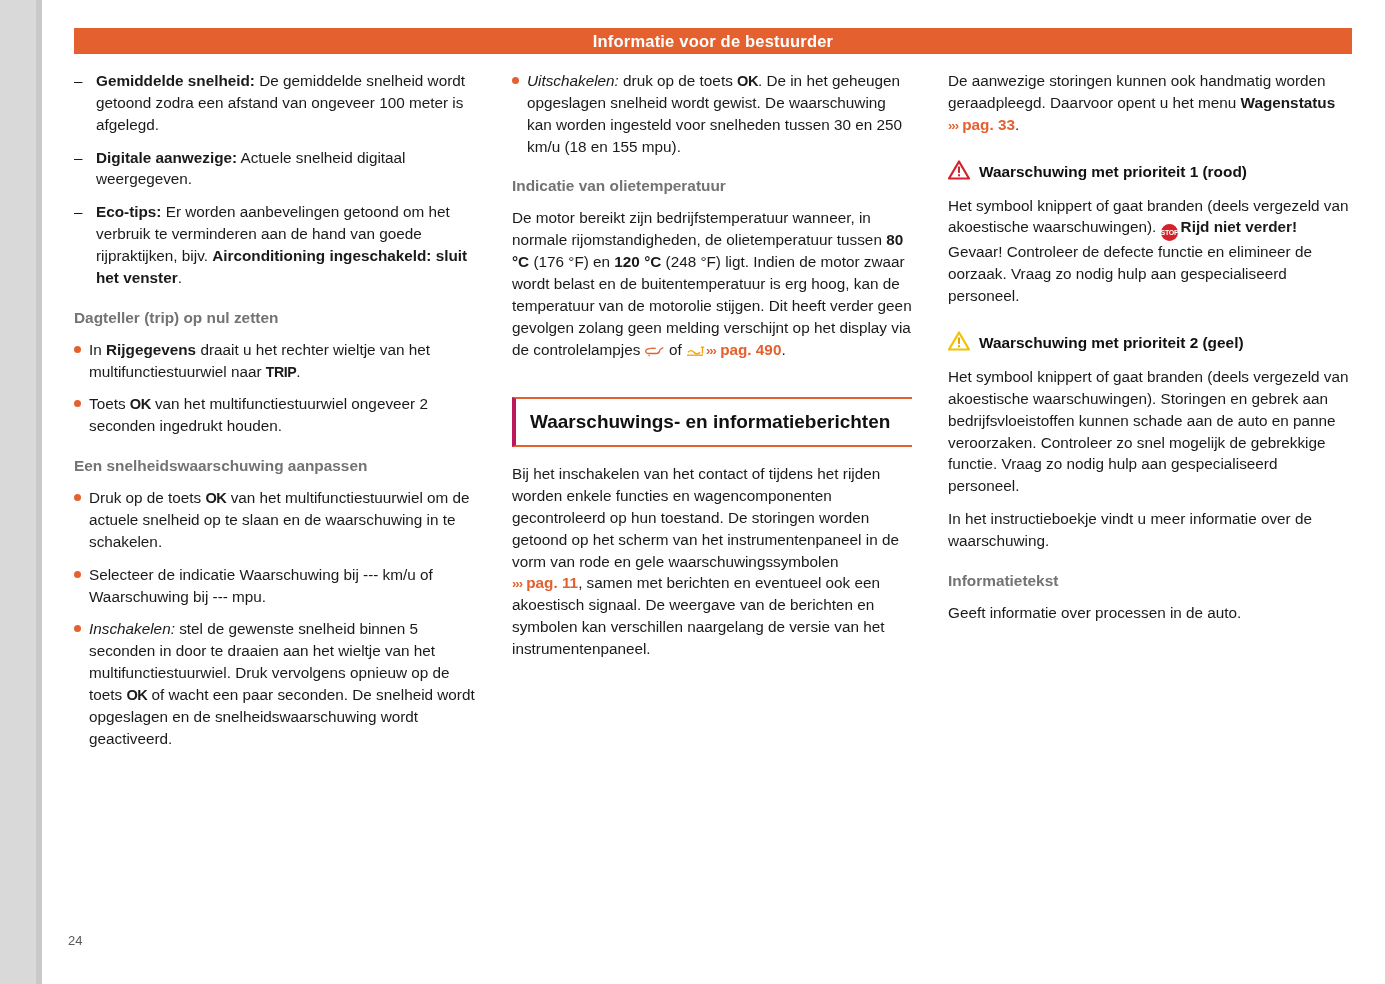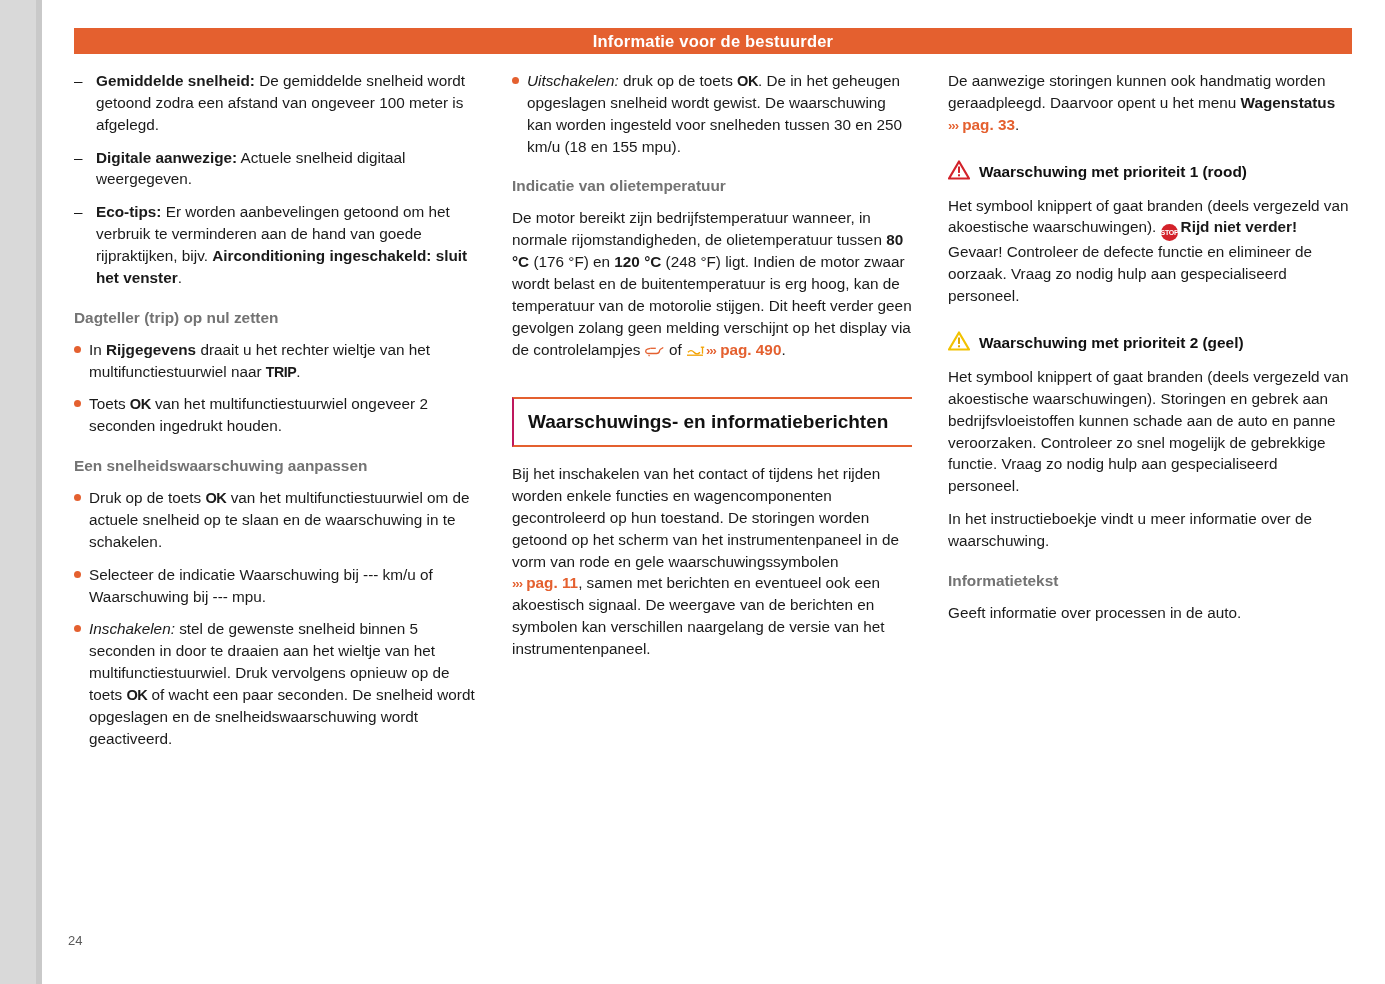--- a/index.html
+++ b/index.html
@@ -73,21 +73,21 @@
   .ok { font-family: "Liberation Sans", sans-serif; font-weight: bold; letter-spacing: -0.5px; font-size: 14.6px; }
   .trip { font-family: "Liberation Sans", sans-serif; font-weight: bold; letter-spacing: -0.5px; font-size: 14.2px; }
 
   .ref { color: #e4602f; font-weight: bold; white-space: nowrap; }
   .ref .arrows { letter-spacing: -1px; font-size: 13px; }
 
   
   .boxed {
     border-top: 2px solid #e4602f;
     border-bottom: 2px solid #e4602f;
-    border-left: 2px solid #be185d;
+    border-left: 4px solid #be185d;
     padding: 11px 10px 10px 14px;
     margin: 34px 0 16px 0;
   }
   .boxed h2 {
     margin: 0; font-size: 19px; font-weight: bold; line-height: 1.3; color: #111;
   }
 
   
   .warn-head {
     display: flex; align-items: flex-start; gap: 9px; margin: 24px 0 11px 0;

